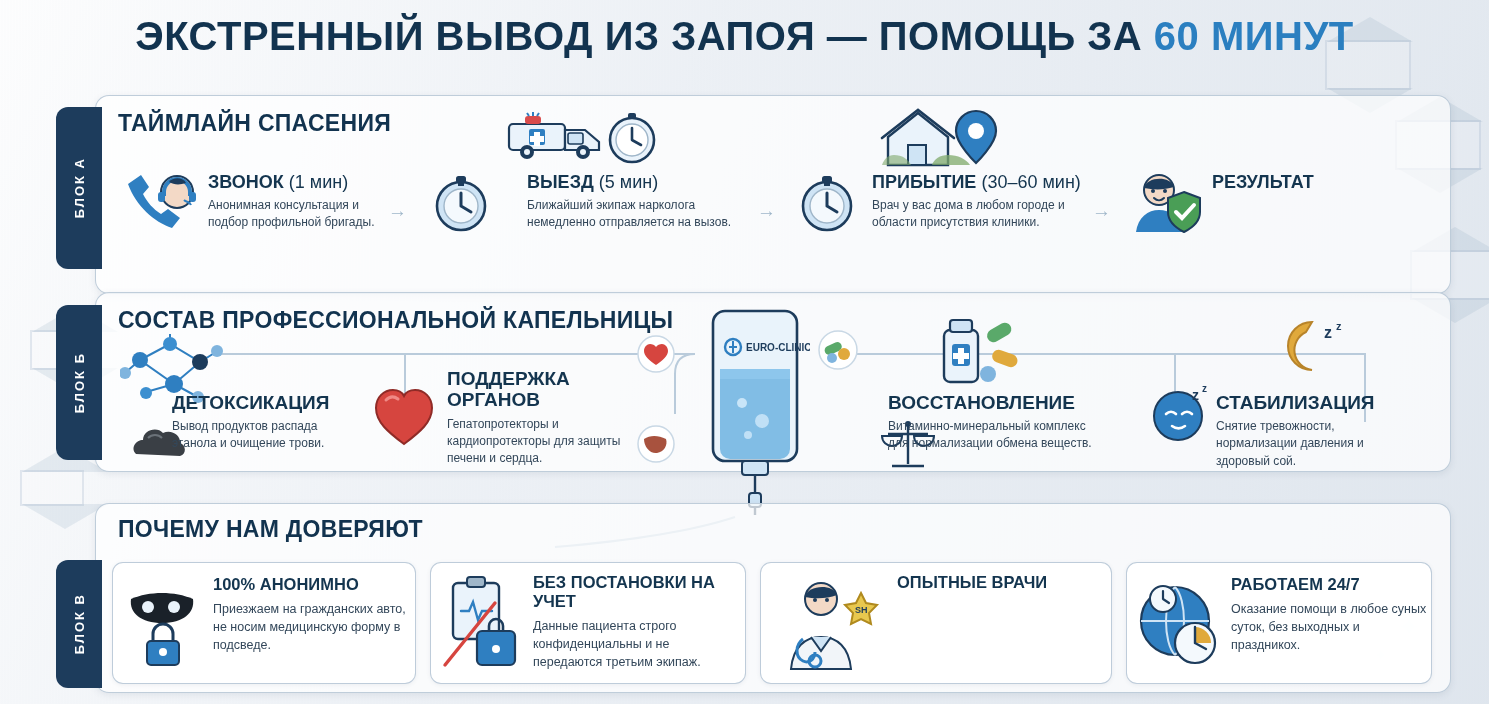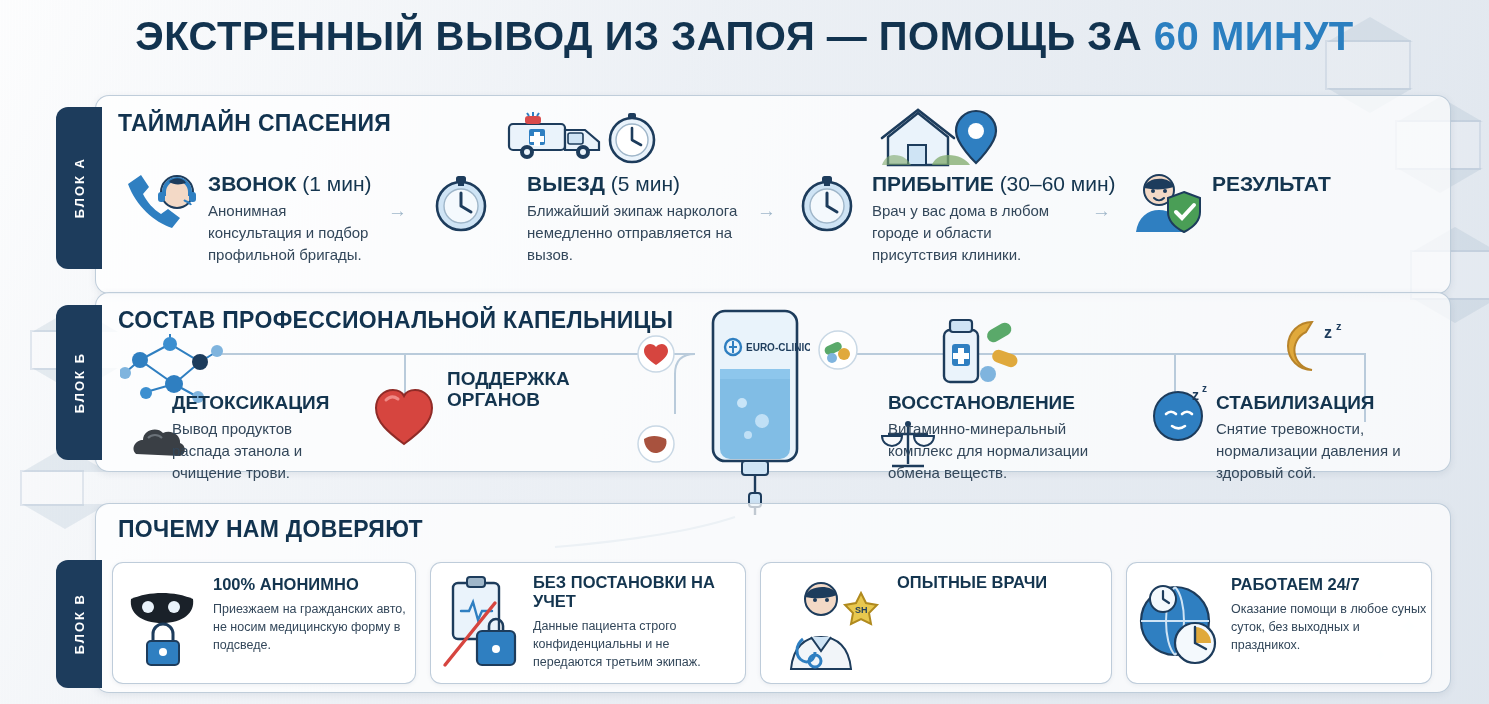--- a/index.html
+++ b/index.html
@@ -64,23 +64,23 @@
     font-size: 13px; font-weight: bold; letter-spacing: 2px;
   }
   .block-title {
     position: absolute;
     font-size: 23px; font-weight: bold; color: #12334f;
     letter-spacing: 0.3px;
     white-space: nowrap;
   }
 
   
-  .it-head { font-size: 21px; font-weight: bold; color: #14354f; white-space: nowrap; }
+  .it-head { font-size: 18px; font-weight: bold; color: #14354f; white-space: nowrap; }
   .it-head .light { font-weight: normal; }
-  .it-body { font-size: 15px; line-height: 1.45; color: #33475a; }
+  .it-body { font-size: 12px; line-height: 1.45; color: #33475a; }
   .arrow { position: absolute; color: #9fb6c9; font-size: 19px; }
 
   
   .a-item { position: absolute; }
 
   
   .icon { position: absolute; }
 
   
   .v-card {
@@ -286,20 +286,21 @@
   </div>
 
   <div class="icon" style="left:370px; top:382px;">
     <svg width="68" height="68" viewBox="0 0 68 68">
       <path d="M34 62C18 50 6 40 6 26 6 15 14 8 23 8c5 0 9 2 11 6 2-4 6-6 11-6 9 0 17 7 17 18 0 14-12 24-28 36z" fill="#d6453f" stroke="#8f2b27" stroke-width="2"></path>
       <path d="M16 18c4-4 8-4 12-1" stroke="#f08a86" stroke-width="3" fill="none" stroke-linecap="round"></path>
     </svg>
   </div>
   <div class="a-item" style="left:447px; top:368px; width:190px;">
     <div class="it-head" style="font-size:19px; line-height:1.12; white-space:normal;">ПОДДЕРЖКА ОРГАНОВ</div>
+    <div class="it-body" style="margin-top:5px;">Гепатопротекторы и кардиопротекторы для защиты печени и сердца.</div>
   </div>
 
   <div class="icon" style="left:636px; top:335px;">
     <svg width="40" height="38" viewBox="0 0 40 38">
       <circle cx="20" cy="19" r="18" fill="#fff" stroke="#c9d8e5" stroke-width="1.5"></circle>
       <path d="M20 30C13 25 8 21 8 16c0-4 3-7 6-7 2 0 5 1 6 3 1-2 4-3 6-3 3 0 6 3 6 7 0 5-5 9-12 14z" fill="#d6453f"></path>
     </svg>
   </div>
   <div class="icon" style="left:636px; top:425px;">
     <svg width="40" height="38" viewBox="0 0 40 38">

